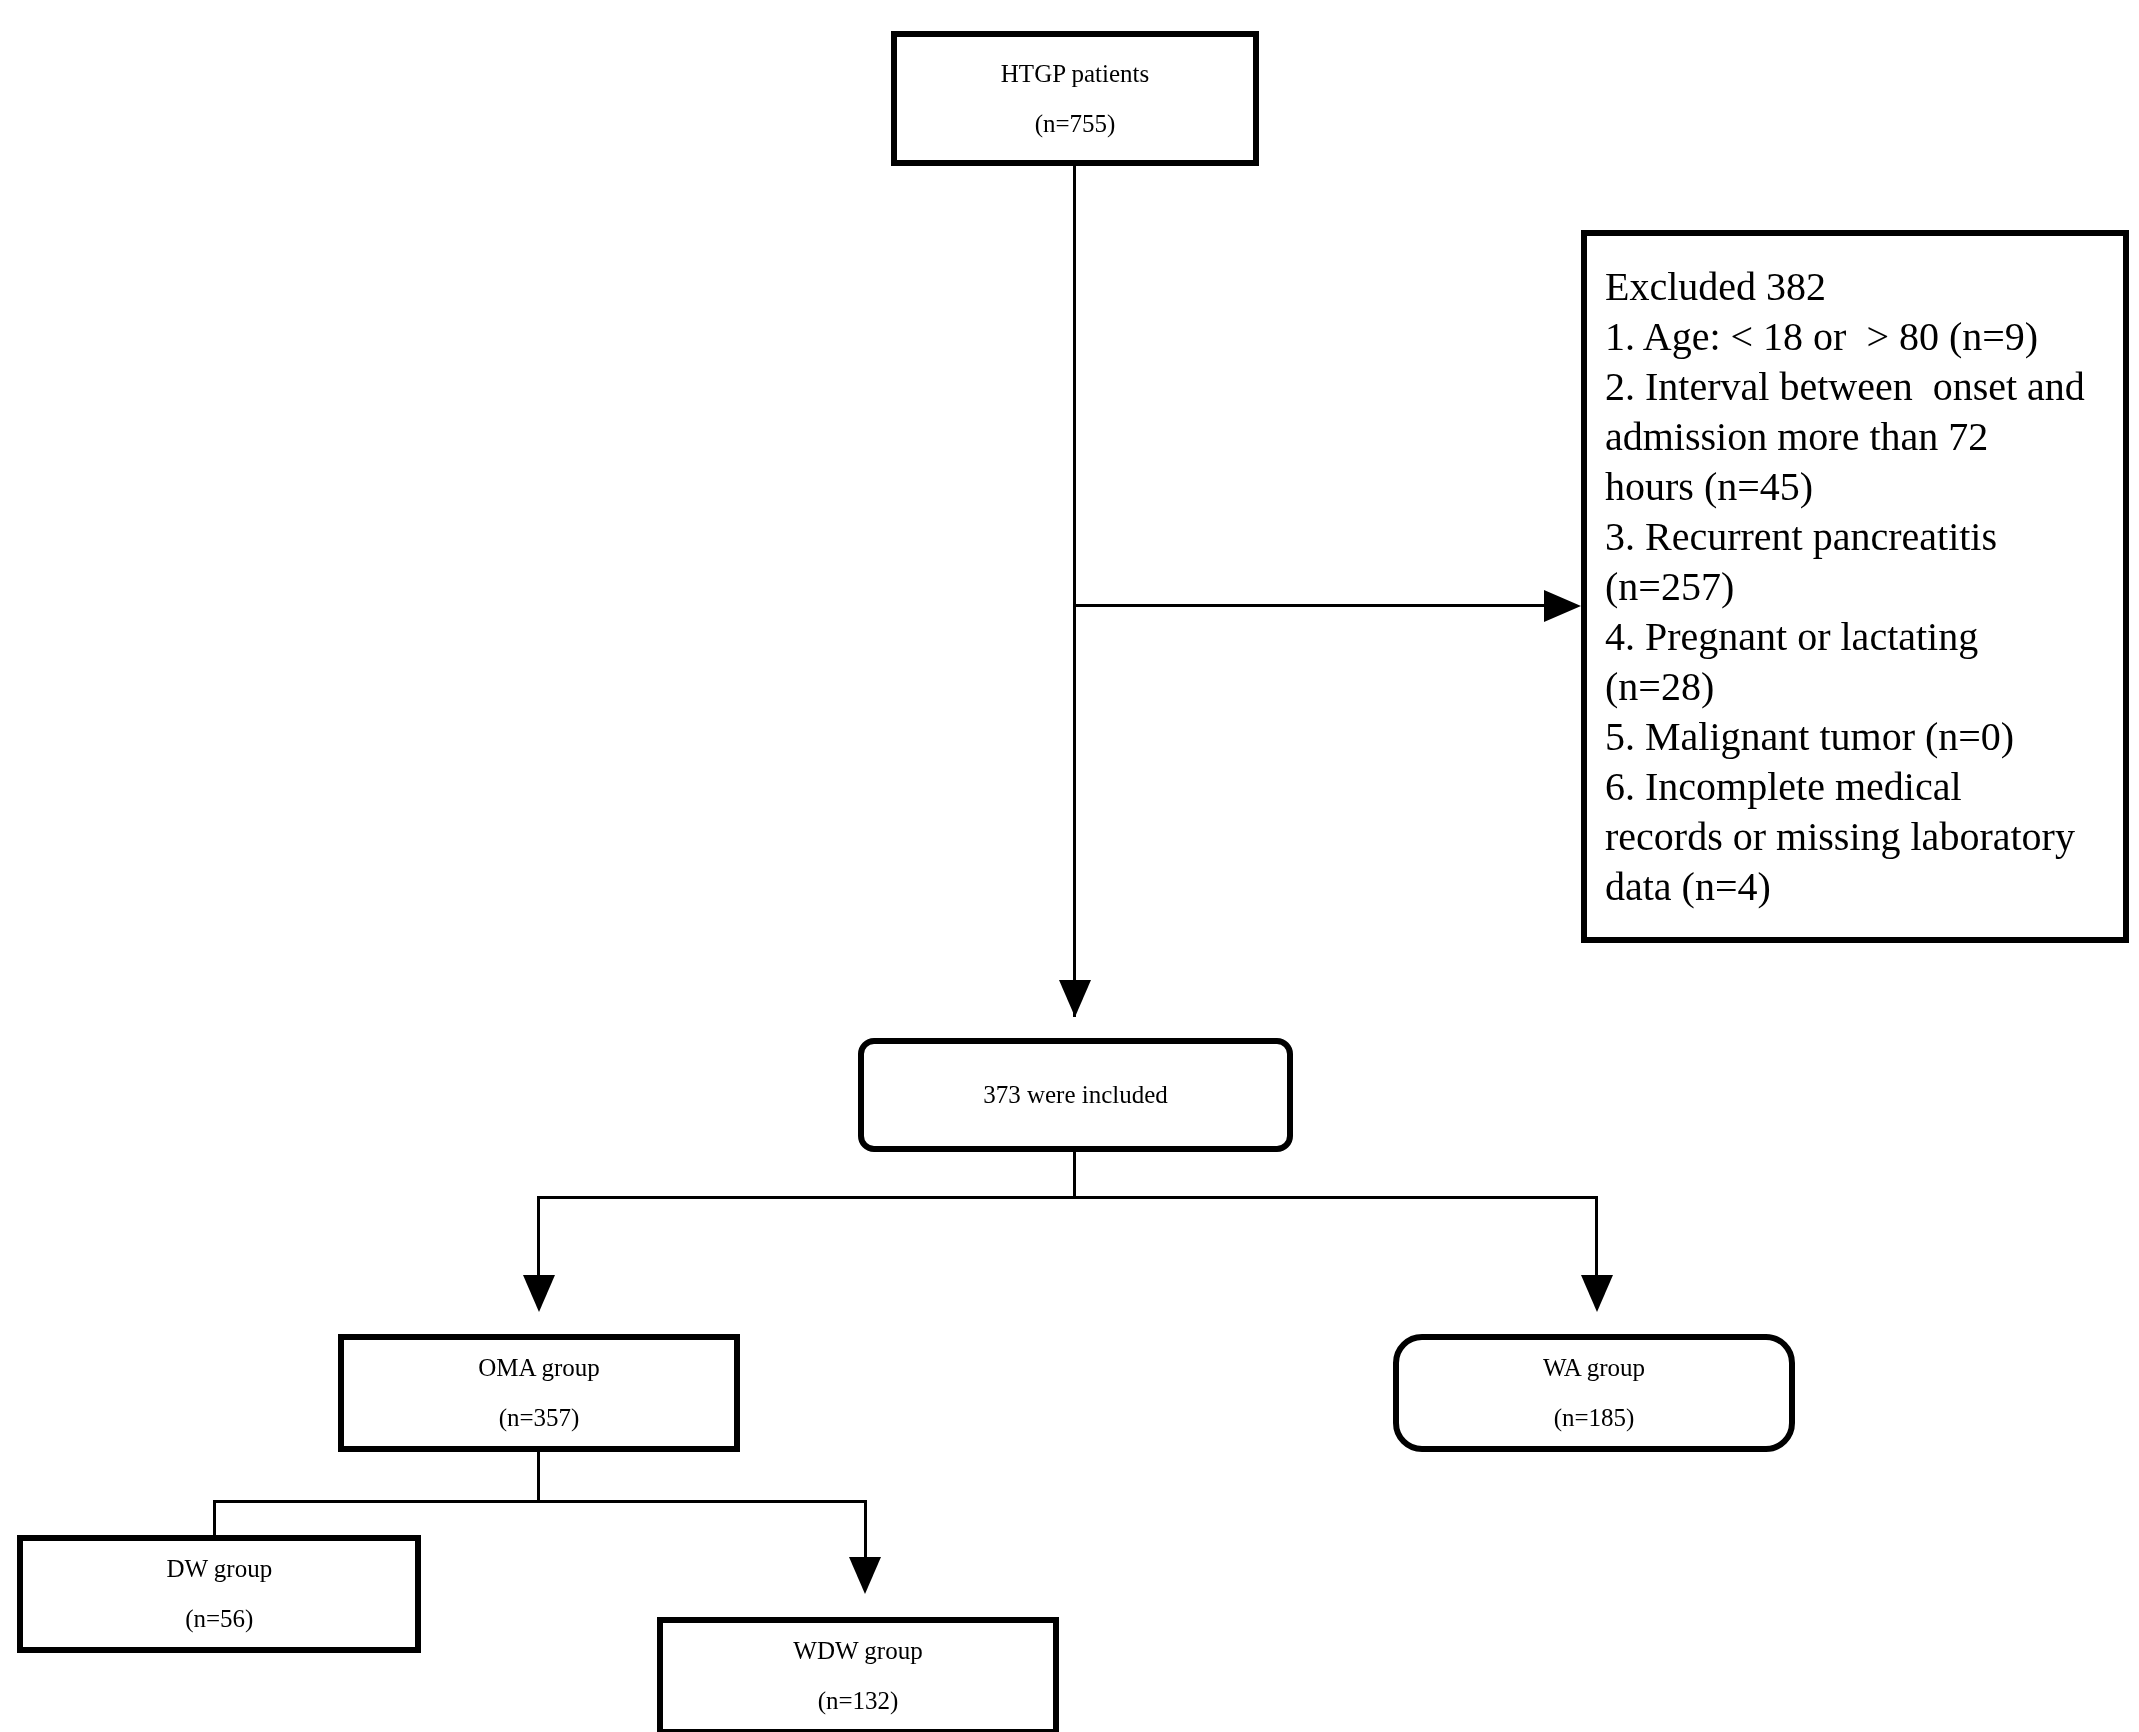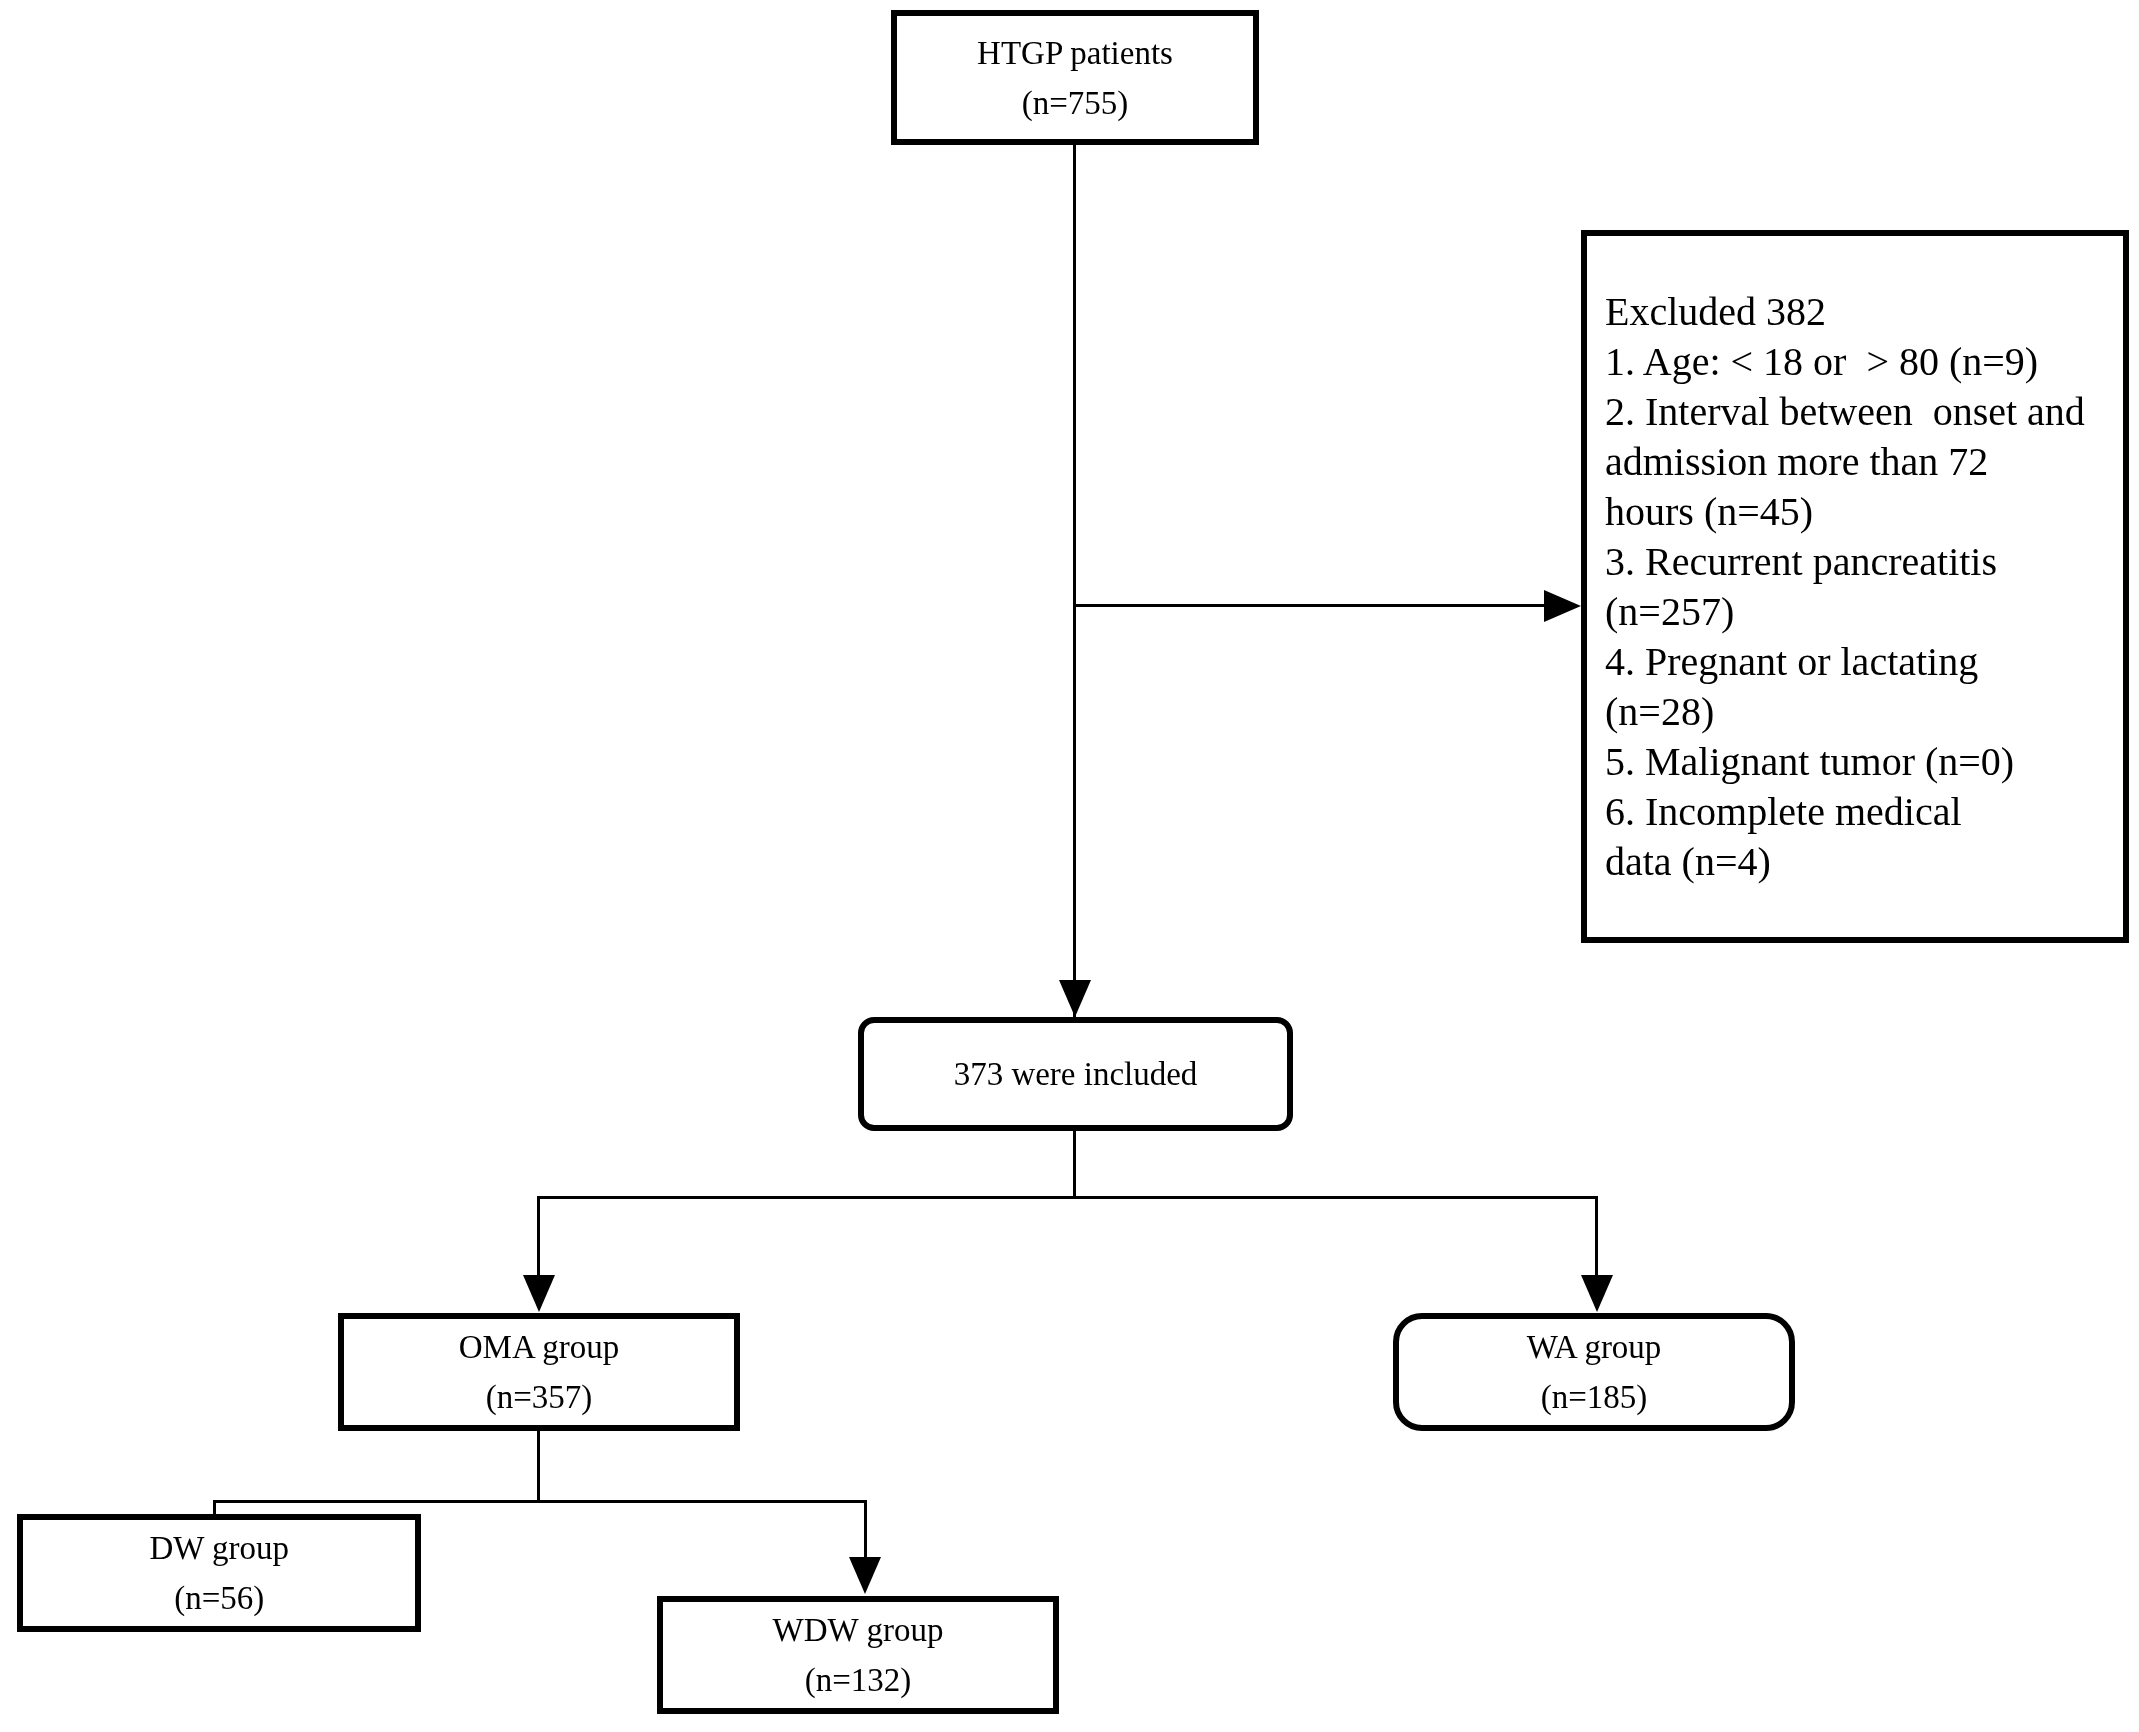--- a/index.html
+++ b/index.html
@@ -20,22 +20,23 @@
     box-sizing: border-box;
     border: 6.2px solid #000000;
     background: #ffffff;
     display: flex;
     flex-direction: column;
     justify-content: center;
   }
   .box.center {
     align-items: center;
     text-align: left;
-    font-size: 33px;
+    font-size: 25px;
     line-height: 50px;
+    margin-top: 21px;
   }
   .box.left {
     align-items: flex-start;
     text-align: left;
     font-size: 40px;
     line-height: 50px;
     padding: 21px 16.6px 21px 18px;
   }
   .box .line {
     white-space: pre;
@@ -102,20 +103,21 @@
     <div class="line">1. Age: &lt; 18 or  &gt; 80 (n=9)</div>
     <div class="line">2. Interval between  onset and</div>
     <div class="line">admission more than 72</div>
     <div class="line">hours (n=45)</div>
     <div class="line">3. Recurrent pancreatitis</div>
     <div class="line">(n=257)</div>
     <div class="line">4. Pregnant or lactating</div>
     <div class="line">(n=28)</div>
     <div class="line">5. Malignant tumor (n=0)</div>
     <div class="line">6. Incomplete medical</div>
+    <div class="line">records or missing laboratory</div>
     <div class="line">data (n=4)</div>
   </div>
 
   <div class="box center" style="left:858px; top:1017px; width:435px; height:114px;border-radius:16px;">
     <div class="line">373 were included</div>
   </div>
 
   <div class="box center" style="left:338px; top:1313px; width:402px; height:118px;">
     <div class="line">OMA group</div>
     <div class="line">(n=357)</div>

